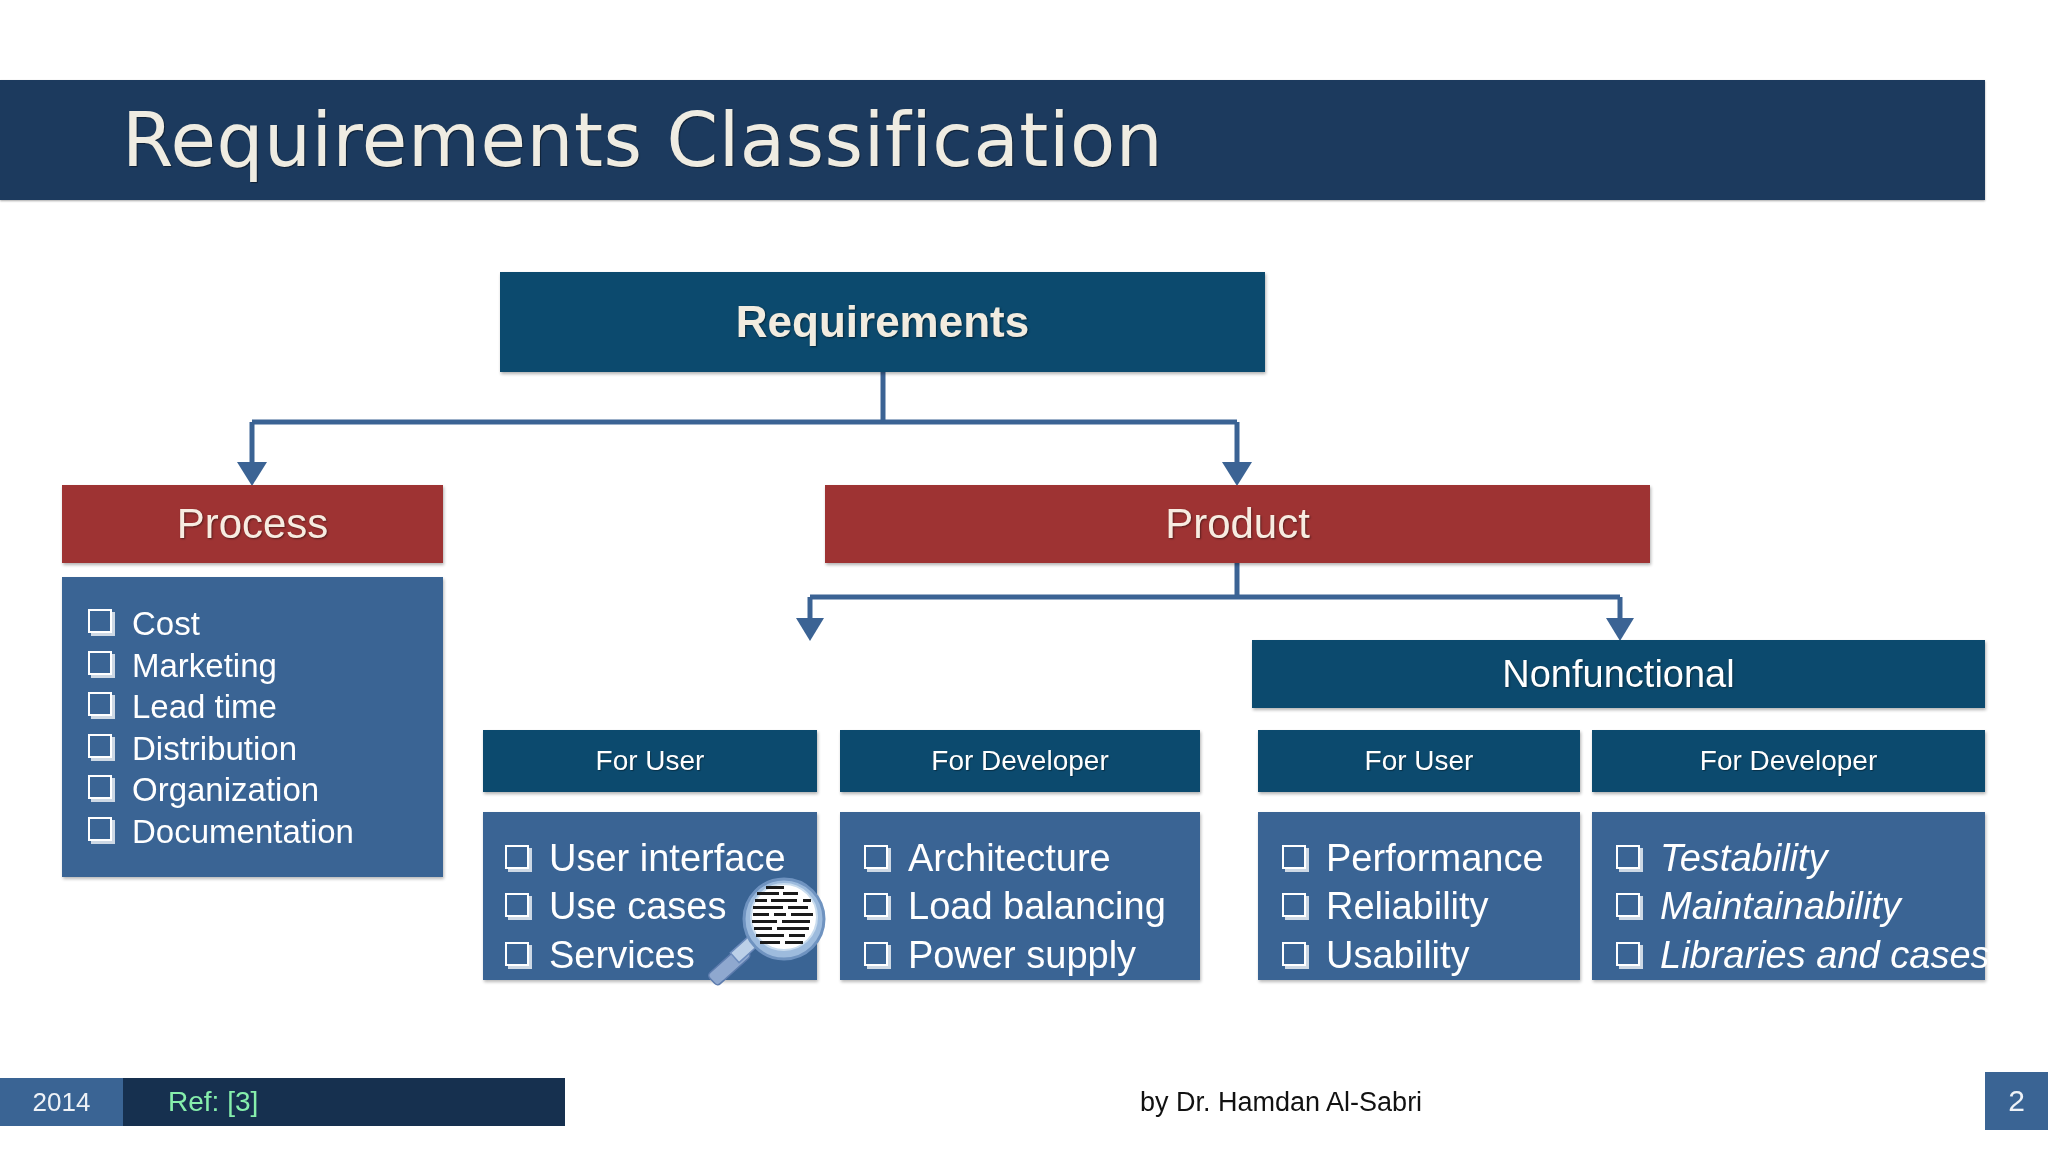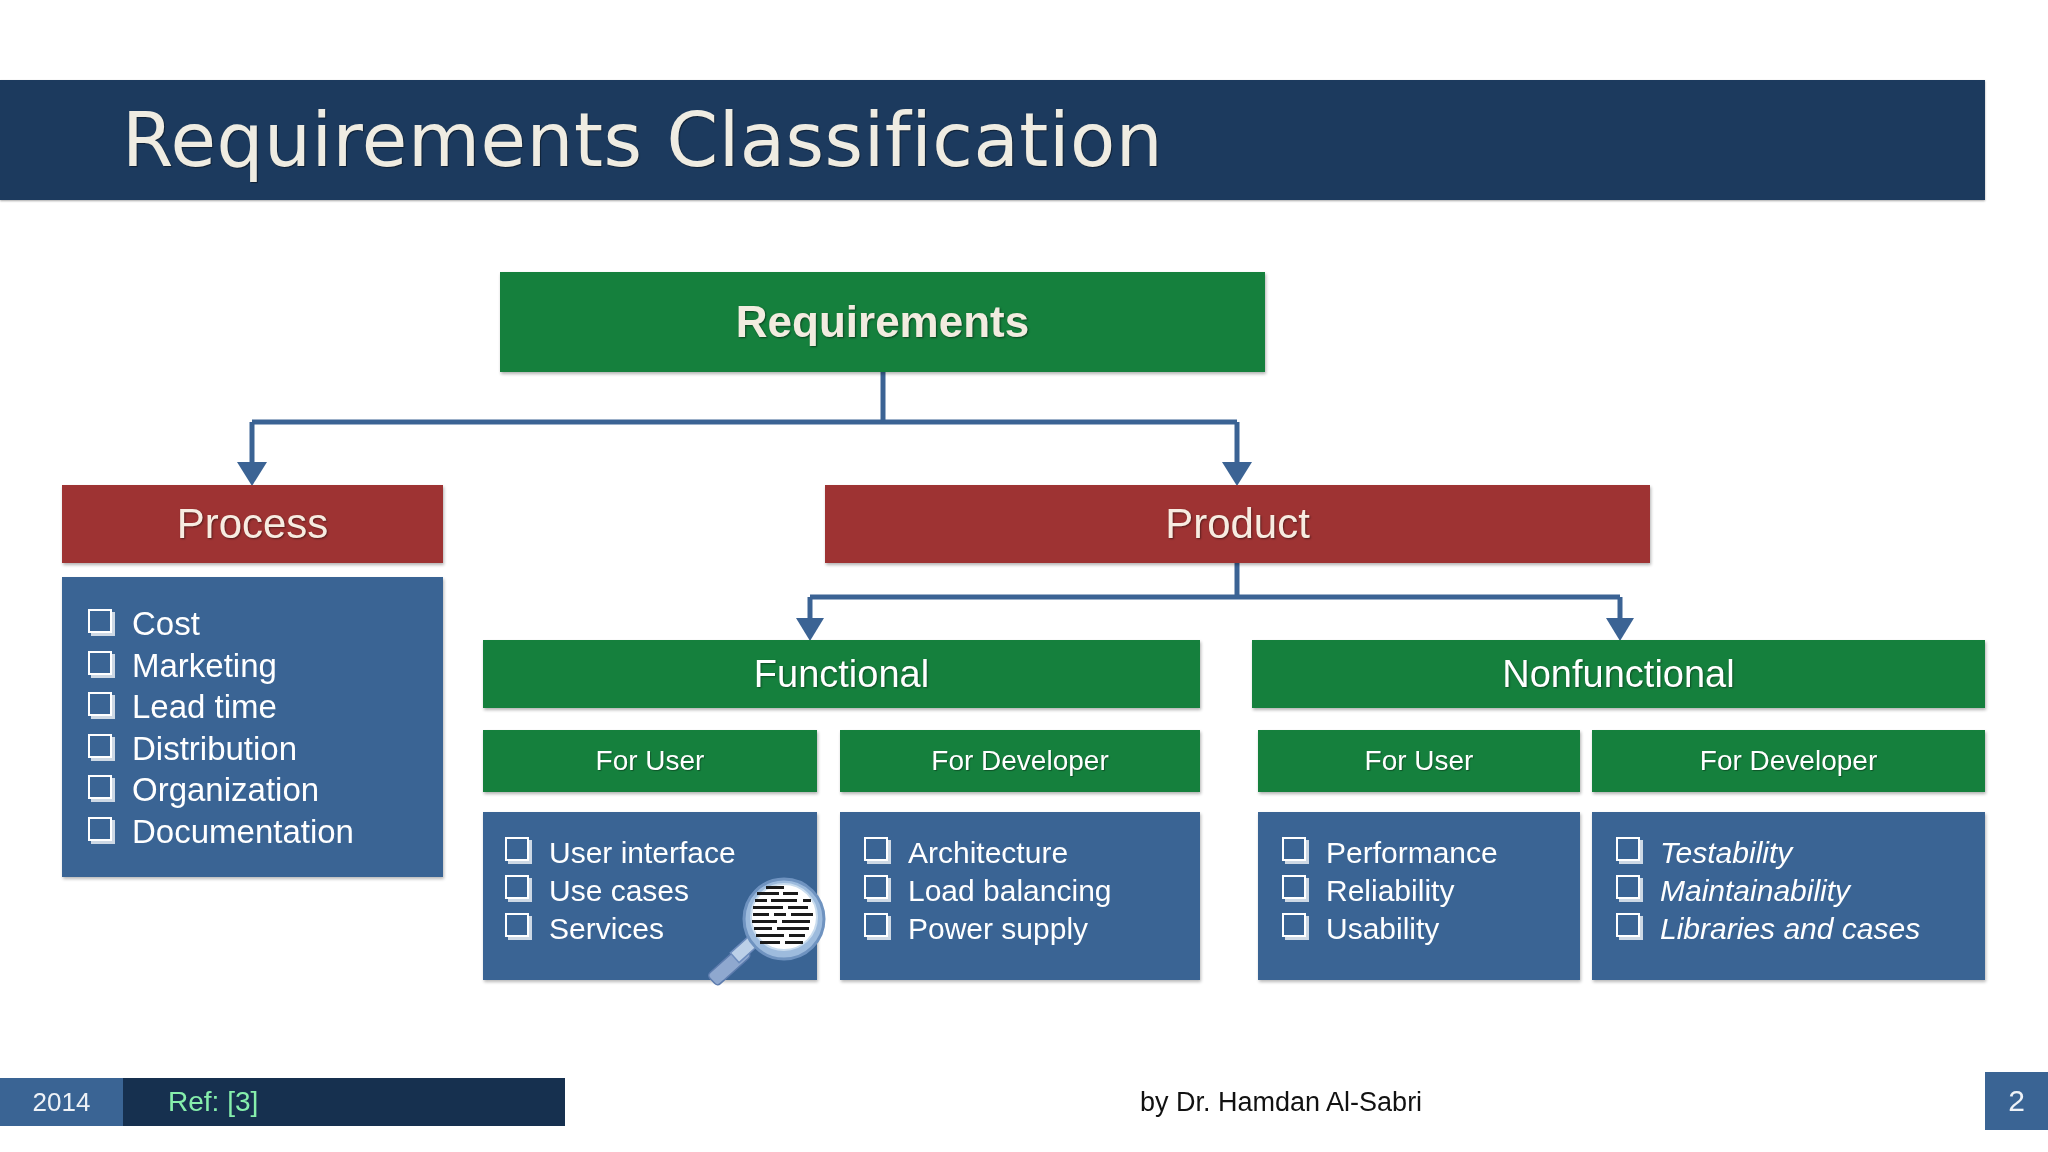--- a/index.html
+++ b/index.html
@@ -21,21 +21,21 @@
   .title-text{
     position:absolute;left:122px;top:50%;transform:translateY(-50%);
     font-size:74px;font-weight:400;color:#efece2;
     letter-spacing:.5px;white-space:nowrap;
     font-family:"DejaVu Sans","Liberation Sans",sans-serif;
     text-shadow:1px 1px 1px rgba(0,0,0,.45);
   }
 
   
   .box{position:absolute;box-sizing:border-box;display:flex;align-items:center;justify-content:center;}
-  .navy{background:#15803d;color:#ffffff;box-shadow:1px 2px 3px rgba(0,0,0,.3);}
+  .navy{background:#0c4a6e;color:#ffffff;box-shadow:1px 2px 3px rgba(0,0,0,.3);}
   .red{background:#9e3333;color:#f7ece1;box-shadow:1px 2px 3px rgba(0,0,0,.3);}
   .steel{background:#3a6494;color:#ffffff;box-shadow:1px 2px 3px rgba(0,0,0,.28);}
 
   .root-box{left:500px;top:272px;width:765px;height:100px;}
   .root-label{font-size:44px;font-weight:bold;color:#f2ece0;text-shadow:1px 1px 2px rgba(0,0,0,.5);}
 
   .process-box{left:62px;top:485px;width:381px;height:78px;}
   .product-box{left:825px;top:485px;width:825px;height:78px;}
   .cat-label{font-size:42px;color:#f7ece1;font-weight:400;text-shadow:1px 1px 2px rgba(0,0,0,.45);}
 
@@ -69,21 +69,21 @@
     border:2px solid #ffffff;background:transparent;
     box-shadow:3px 3px 0 rgba(255,255,255,.75);
     flex:0 0 auto;position:relative;top:-2px;
   }
   .btext{margin-left:20px;}
 
   .process-list ul.blist{padding:26px 0 0 26px;}
   .process-list li{font-size:33px;line-height:1.26;}
 
   .sub-list ul.blist{padding:22px 0 0 22px;}
-  .sub-list li{font-size:30px;line-height:1.27;}
+  .sub-list li{font-size:38px;line-height:1.27;}
   .sl2 ul.blist{padding-left:24px;}
   .sl3 ul.blist{padding-left:24px;}
   .sl4 ul.blist{padding-left:24px;font-style:italic;}
 
   
   .connectors{position:absolute;left:0;top:0;width:2048px;height:1152px;pointer-events:none;}
 
   
   .magnifier{position:absolute;left:700px;top:872px;width:130px;height:120px;}
 
@@ -168,23 +168,20 @@
           <span class="bullet"></span>
           <span class="btext">Documentation</span>
         </li>
       </ul>
   </div>
 
   <div class="box red product-box">
     <span class="cat-label">Product</span>
   </div>
 
-  <div class="box navy functional-box">
-    <span class="mid-label">Functional</span>
-  </div>
   <div class="box navy nonfunctional-box">
     <span class="mid-label">Nonfunctional</span>
   </div>
 
   <div class="box navy sub-head sh1">
     <span class="sub-label">For User</span>
   </div>
   <div class="box navy sub-head sh2">
     <span class="sub-label">For Developer</span>
   </div>

